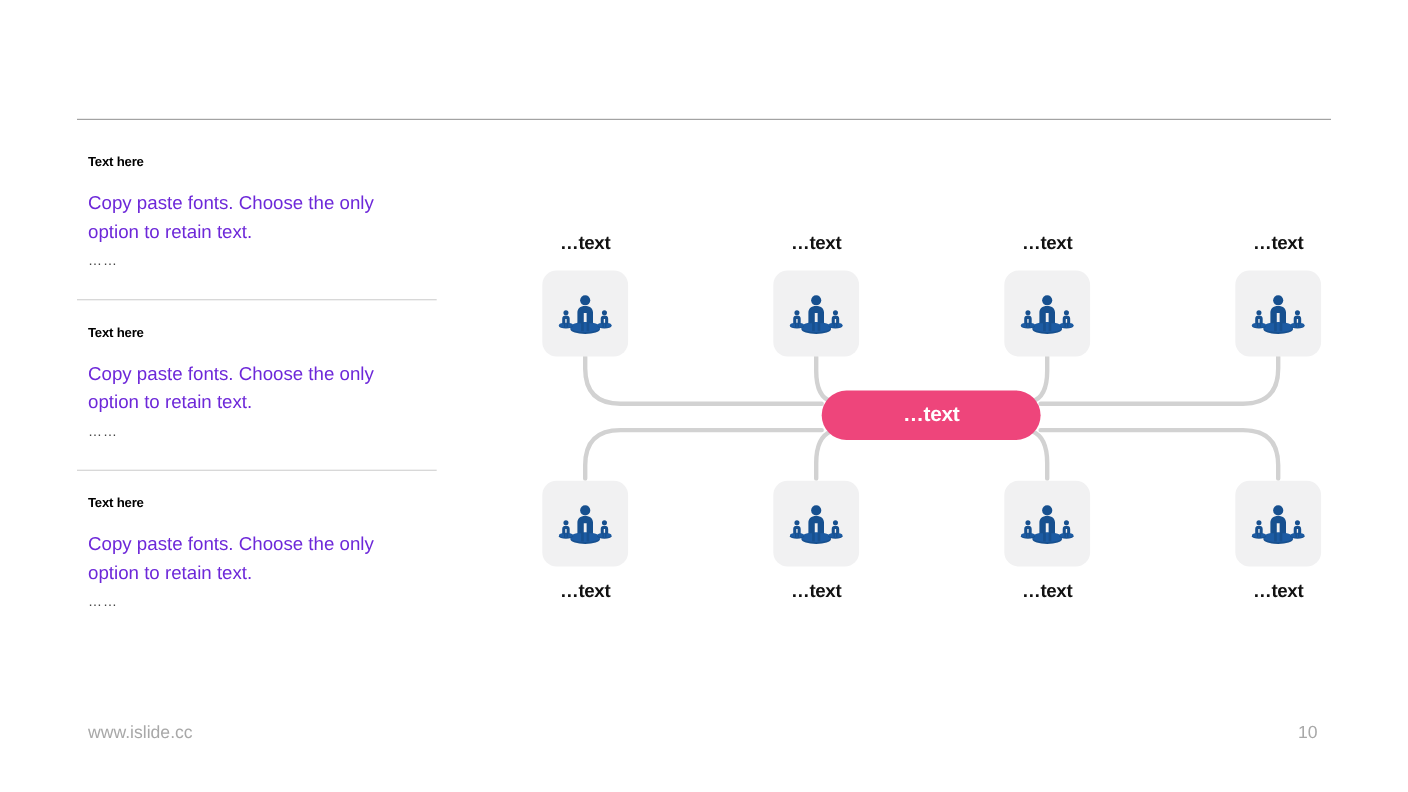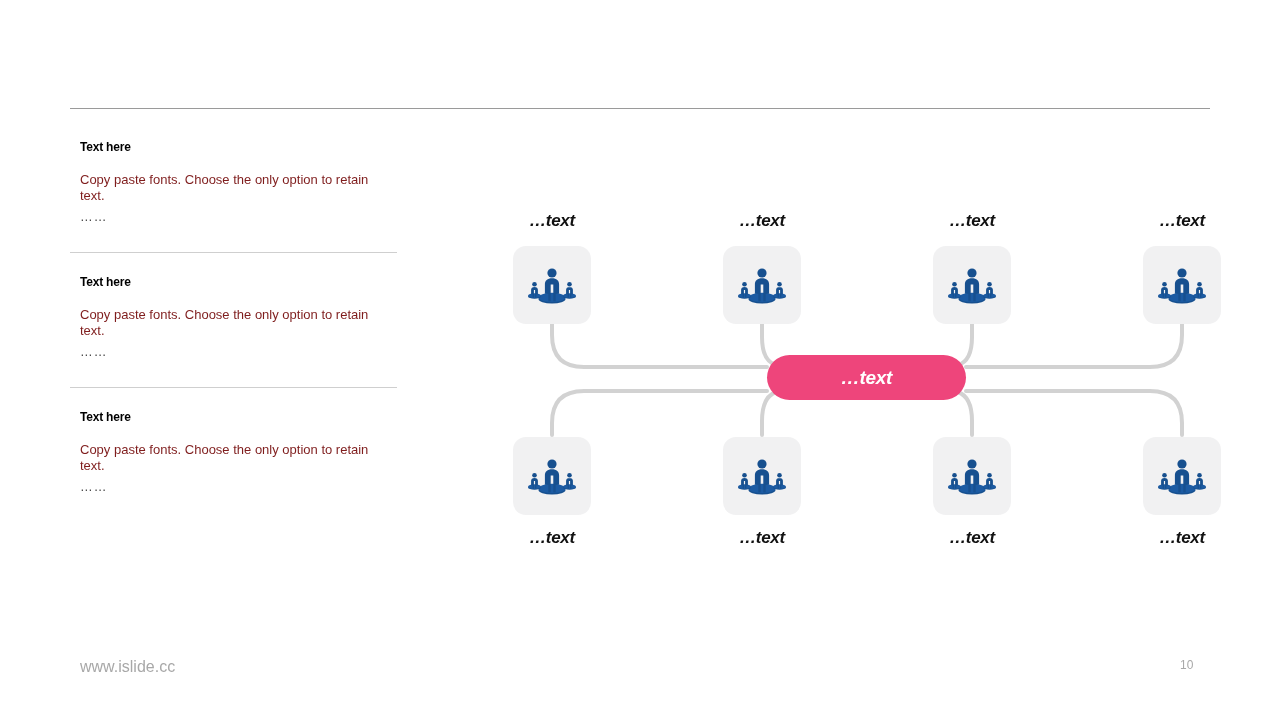--- a/index.html
+++ b/index.html
@@ -38,48 +38,47 @@
     padding-bottom: 8px;
   }
   .block-title {
     font-size: 12px;
     font-weight: bold;
     letter-spacing: -0.2px;
     color: #000;
     margin: 0 0 18px 10px;
   }
   .block-body {
-    font-size: 13px;
-    line-height: 16px;
-    color: #7f1d1d;
+    font-size: 17px;
+    line-height: 26px;
+    color: #6d28d9;
     margin: 0 0 0 10px;
     width: 300px;
   }
   .block-dots {
     font-size: 12.7px;
     line-height: 26px;
     color: #444;
     margin: 0 0 0 10px;
     letter-spacing: 1px;
   }
   .block-divider {
     width: 327px;
     height: 1px;
     background: #cfcfcf;
     margin: 14px 0 22px 0;
   }
 
   
   .diagram {
     position: absolute;
-    left: 464px;
+    left: 444px;
     top: 185px;
     width: 810px;
     height: 390px;
-    font-style: italic;
   }
   .diagram svg.connectors {
     position: absolute;
     left: 0;
     top: 0;
     width: 810px;
     height: 390px;
   }
 
   .node {
@@ -128,21 +127,21 @@
     position: absolute;
     left: 80px;
     top: 658px;
     font-size: 16px;
     color: #a8a8a8;
   }
   .footer-page {
     position: absolute;
     left: 1180px;
     top: 658px;
-    font-size: 12px;
+    font-size: 16px;
     color: #a8a8a8;
   }
 </style>
 </head>
 <body>
 
 <div class="top-rule"></div>
 
 <div class="left-col">
 

